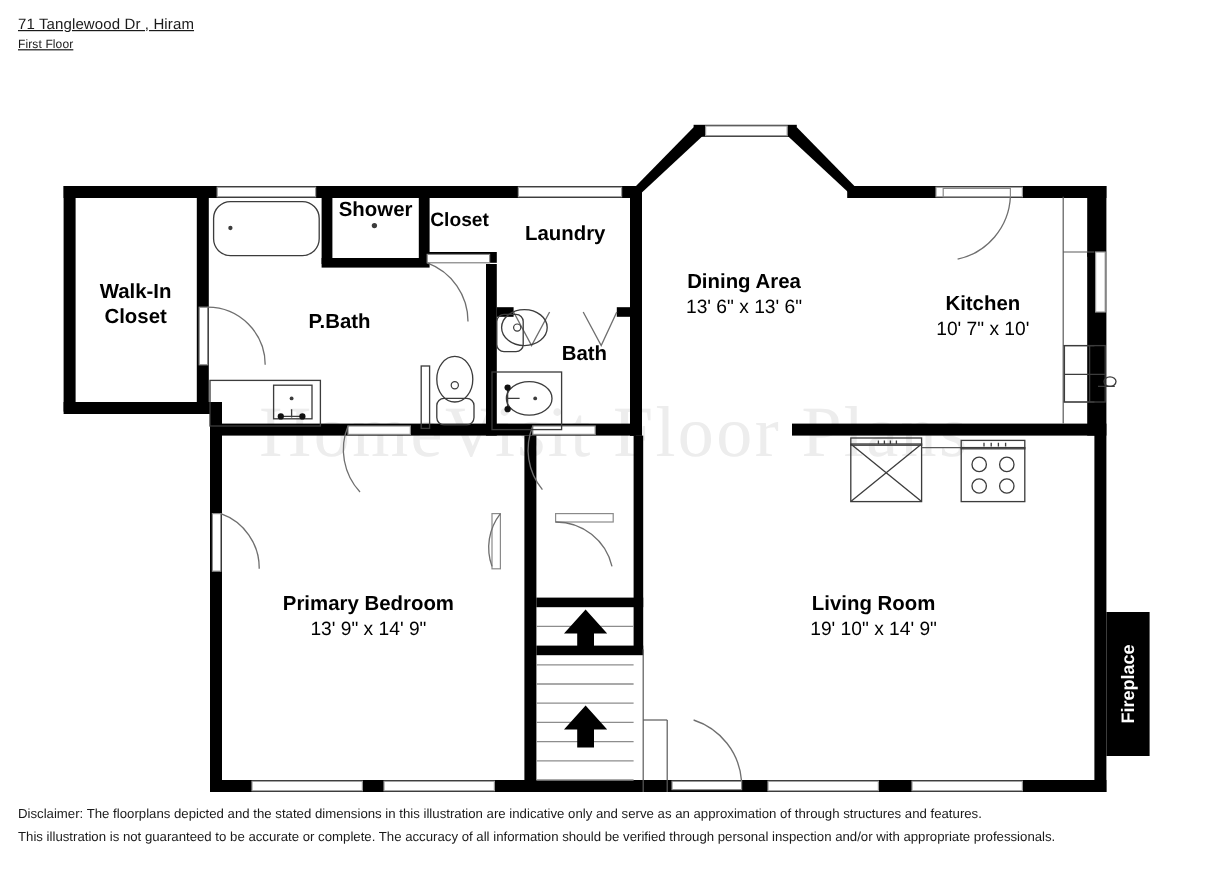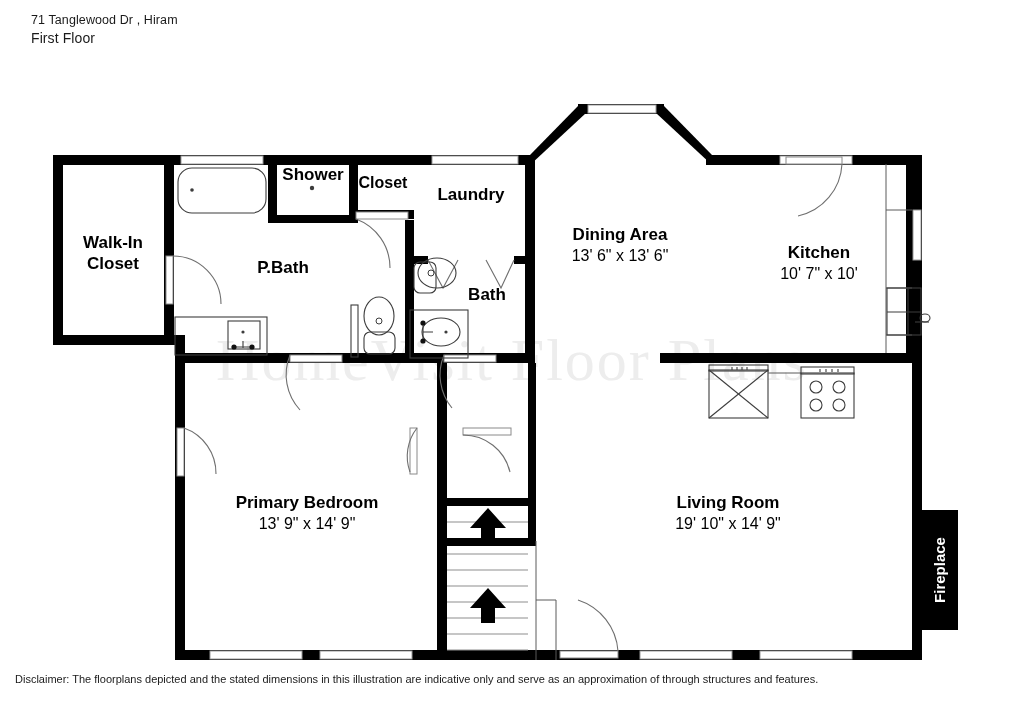--- a/index.html
+++ b/index.html
@@ -10,31 +10,32 @@
   body {
     width: 1024px;
     height: 724px;
     position: relative;
     font-family: "Liberation Sans", sans-serif;
     color: #1a1a1a;
     overflow: hidden;
   }
   #header {
     position: absolute;
-    left: 31px;
+    left: 15px;
     top: 11px;
     line-height: 18px;
+    text-decoration: underline;
   }
   #header .addr {
     font-size: 12.5px;
     color: #1a1a1a;
     letter-spacing: 0.1px;
   }
   #header .floor {
-    font-size: 14px;
+    font-size: 10px;
     color: #1a1a1a;
     letter-spacing: 0.1px;
   }
   #plan-wrap {
     position: absolute;
     left: 0;
     top: 60px;
     width: 1024px;
     height: 600px;
   }
@@ -312,13 +313,14 @@
 
     <text class="rmname" x="728" y="448">Living Room</text>
     <text class="rmdim" x="728" y="469">19' 10" x 14' 9"</text>
   </g>
 
 </svg>
 </div>
 
 <div id="footer">
   <p>Disclaimer: The floorplans depicted and the stated dimensions in this illustration are indicative only and serve as an approximation of through structures and features.</p>
+  <p>This illustration is not guaranteed to be accurate or complete. The accuracy of all information should be verified through personal inspection and/or with appropriate professionals.</p>
 </div>
 
 </body></html>

